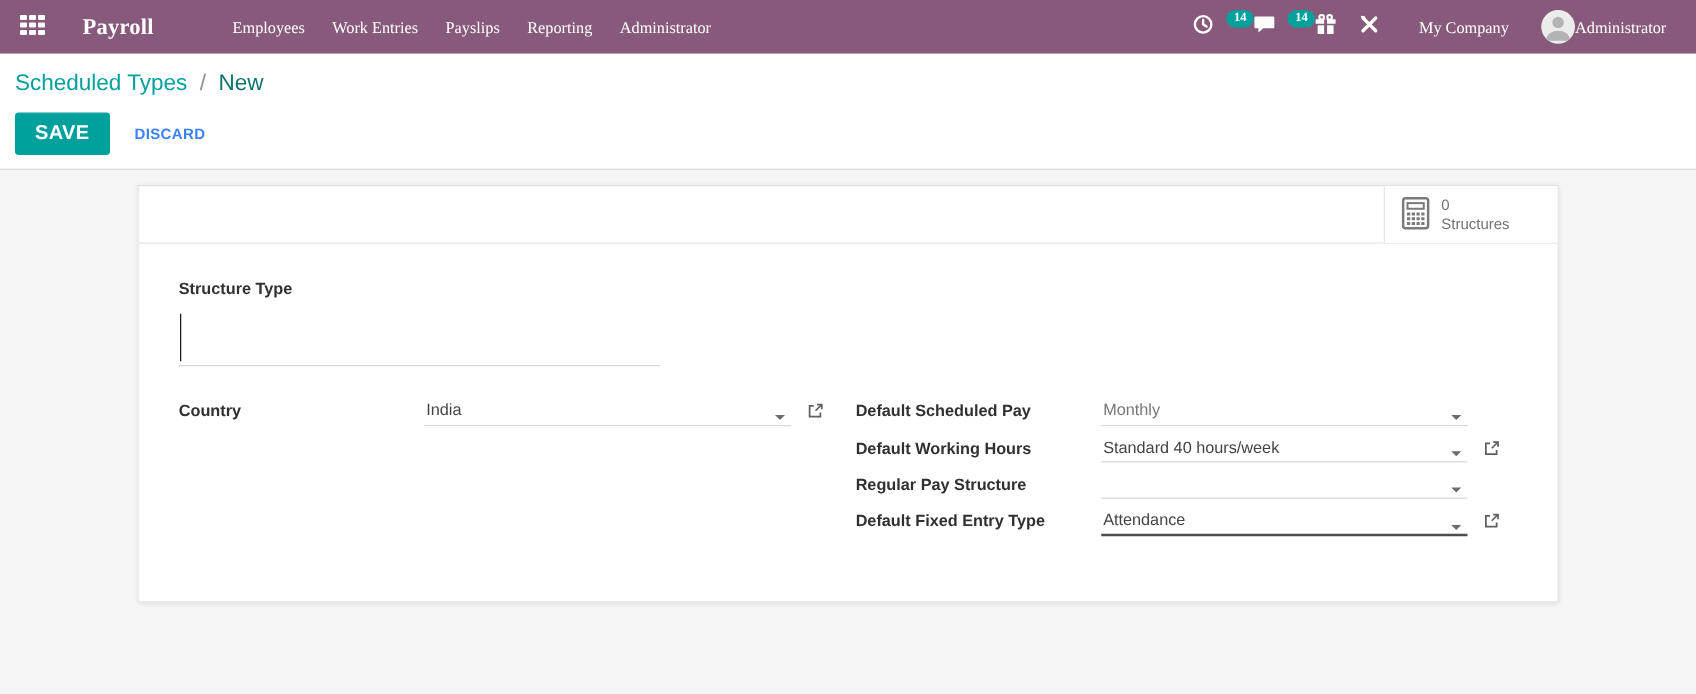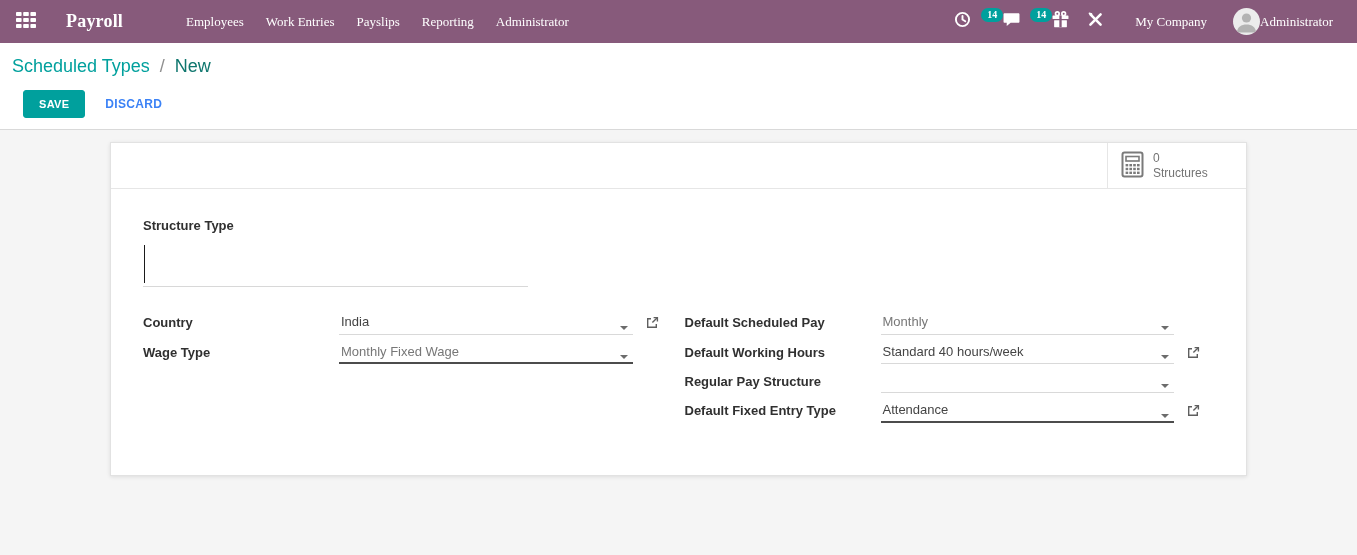--- a/index.html
+++ b/index.html
@@ -28,23 +28,23 @@
   .avatar { width: 27px; height: 27px; border-radius: 50%; background: #ececec;
             overflow: hidden; display: inline-flex; align-items: flex-end; justify-content: center; }
 
   
   .control-panel { background: #fff; border-bottom: 1px solid #d9d9d9; padding: 13px 12px 11px; flex-shrink: 0; }
   .breadcrumb { font-size: 18px; margin-bottom: 13px; }
   .bc-parent { color: #00A09D; text-decoration: none; cursor: pointer; }
   .bc-sep { color: #8f8f8f; margin: 0 5px; }
   .bc-current { color: #0f766e; }
   .cp-buttons { display: flex; align-items: center; }
-  .btn-save { background: #00A09D; color: #fff; border: 1px solid #00A09D; font-size: 11px;
+  .btn-save { background: #00A09D; color: #fff; border: 1px solid #00A09D; font-size: 16px;
               font-weight: bold; letter-spacing: .3px; padding: 7px 15px; border-radius: 3px;
-              cursor: pointer; font-family: inherit; margin-left: 11px; }
+              cursor: pointer; font-family: inherit; }
   .btn-discard { background: transparent; color: #3b82f6; border: none; font-size: 12px;
                  font-weight: bold; letter-spacing: .3px; padding: 7px 14px; margin-left: 6px;
                  cursor: pointer; font-family: inherit; }
 
   
   .content { flex: 1; background: #f5f5f5; overflow: hidden; }
   .sheet { width: 1137px; height: 334px; margin: 12px auto 0; background: #fff;
            border: 1px solid #e2e2e2; box-shadow: 0 1px 4px rgba(0,0,0,.1); }
   .button-box { height: 46px; border-bottom: 1px solid #e6e6e6; display: flex; justify-content: flex-end; }
   .stat-button { width: 139px; height: 100%; background: #fff; border: none;
@@ -227,28 +227,20 @@
               <span class="icon-slot">
                 <span class="ext-link">
                   <svg width="14" height="14" viewBox="0 0 14 14" fill="none" stroke="#5f5f5f" stroke-width="1.4">
                     <path d="M6 2.7H2.7v8.6h8.6V8"></path>
                     <path d="M8.6 1.6h3.8v3.8"></path>
                     <path d="M12.2 1.8 7.4 6.6"></path>
                   </svg>
                 </span>
               </span>
             </div>
-            <div class="field-row">
-              <label class="field-label">Wage Type</label>
-              <div class="field-value u-dark">
-                <span class="value muted">Monthly Fixed Wage</span>
-                <span class="caret-down"></span>
-              </div>
-              <span class="icon-slot"></span>
-            </div>
           </div>
 
           <div class="col">
             <div class="field-row">
               <label class="field-label">Default Scheduled Pay</label>
               <div class="field-value">
                 <span class="value muted">Monthly</span>
                 <span class="caret-down"></span>
               </div>
               <span class="icon-slot"></span>

